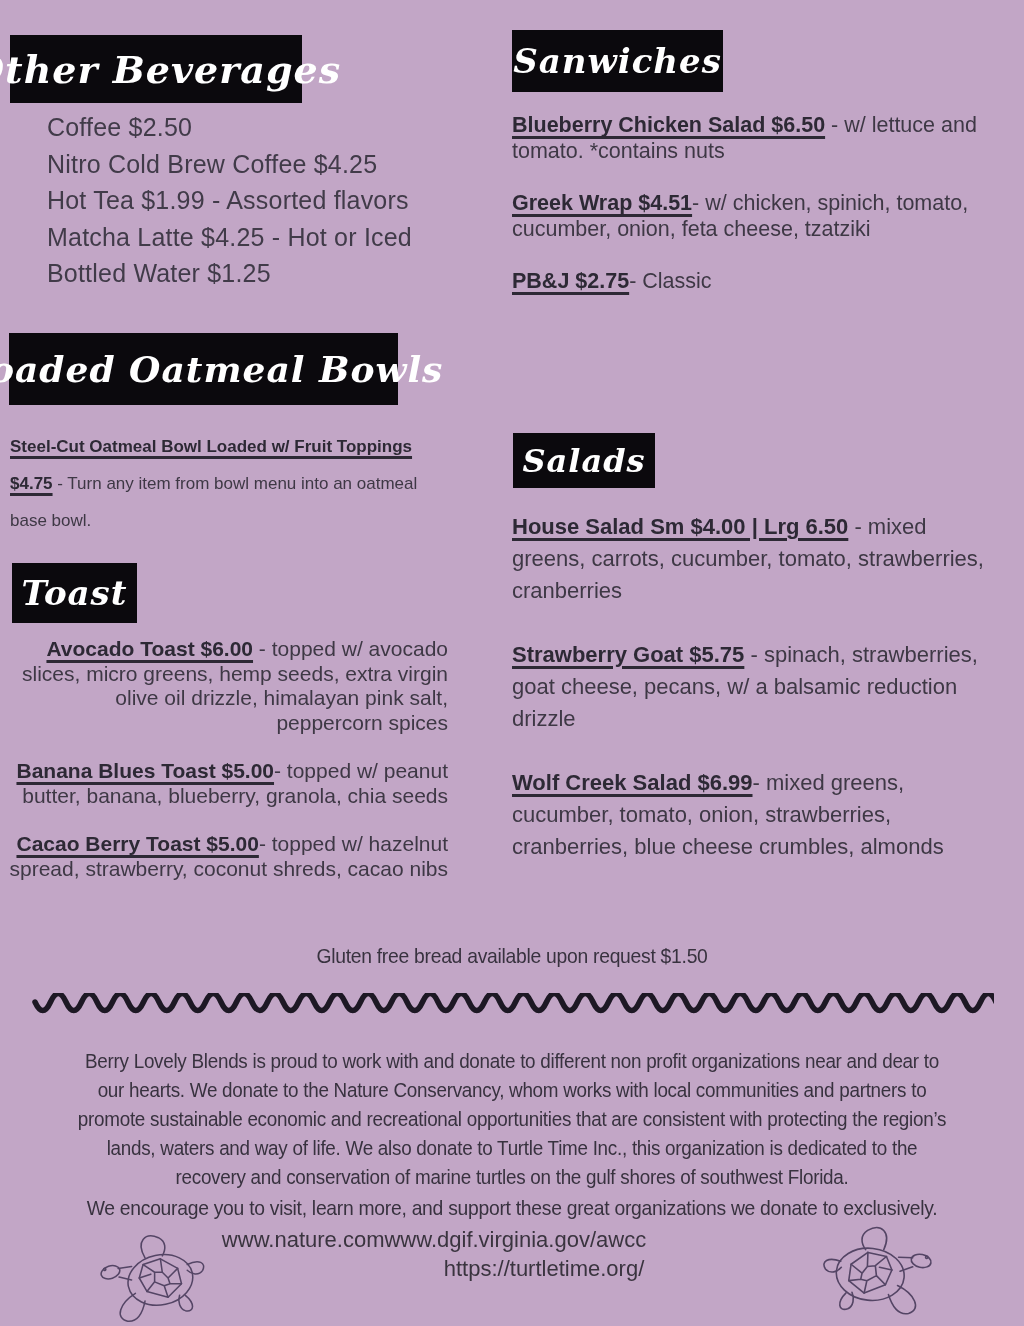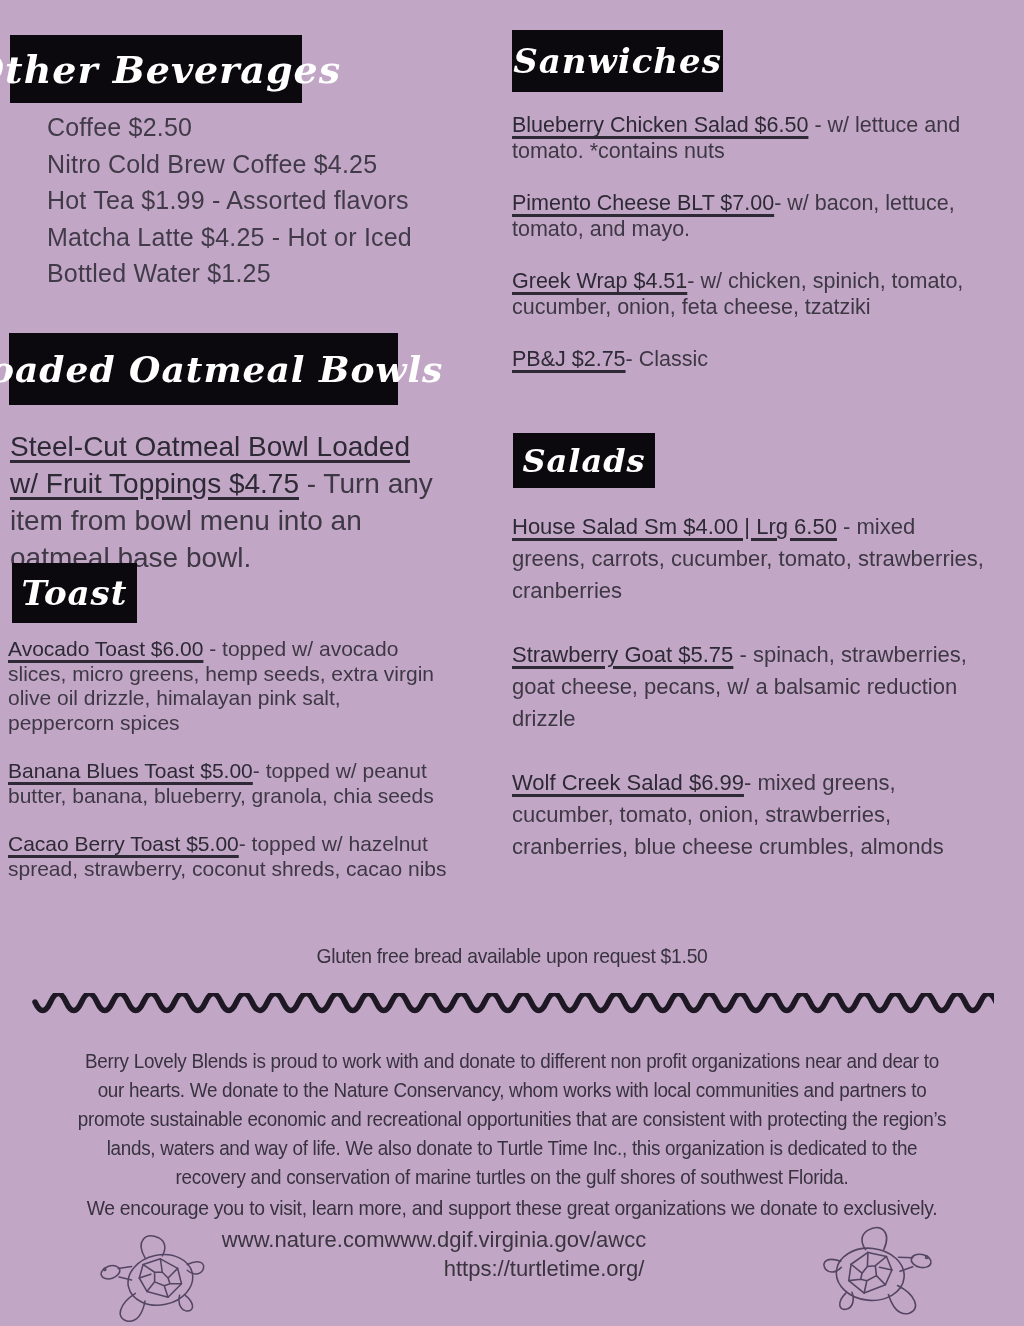--- a/index.html
+++ b/index.html
@@ -13,28 +13,28 @@
   
   .hdr{
     background:#0b090d;color:#ffffff;
     font-family:"DejaVu Serif",serif;font-style:italic;font-weight:bold;
     display:flex;align-items:center;justify-content:center;
     letter-spacing:1px;white-space:nowrap;
   }
   
   .item{margin:0;}
   .item-name{
-    font-weight:normal;color:#2d2935;
+    font-weight:bold;color:#2d2935;
     text-decoration:underline;text-decoration-thickness:2.5px;text-underline-offset:4px;
   }
   .bev-line{white-space:nowrap;}
   #bev-list{font-size:25px;line-height:36.5px;color:#413b49;letter-spacing:.2px;}
-  #oatmeal-item{font-size:28px;line-height:37px;width:432px;}
+  #oatmeal-item{font-size:17px;line-height:37px;width:432px;}
   #toast-items{width:440px;font-size:21px;line-height:24.5px;}
-  #toast-items .item{margin-bottom:24px;}
+  #toast-items .item{margin-bottom:24px;text-align:right;}
   #sandwich-items{width:468px;font-size:21.5px;line-height:26px;}
   #sandwich-items .item{margin-bottom:26px;}
   #salad-items{width:472px;font-size:22px;line-height:32px;}
   #salad-items .item{margin-bottom:32px;}
   .center{text-align:center;}
   .condensed{letter-spacing:-.3px;transform:scaleX(.92);transform-origin:50% 0;}
   #gluten-note{left:0;top:944px;width:1024px;font-size:21px;color:#38323f;}
   #donation-para{left:32px;top:1046px;width:960px;font-size:20.5px;line-height:29px;color:#38323f;}
   #encourage-line{left:0;top:1196px;width:1024px;font-size:21px;color:#38323f;}
   #links-line{left:0;top:1227px;width:868px;font-size:22px;color:#3a343f;}
@@ -73,23 +73,20 @@
   <p class="item">
     <span class="item-name">Cacao Berry Toast $5.00</span><span>- topped w/ hazelnut spread, strawberry, coconut shreds, cacao nibs</span>
   </p>
 </div>
 
 <div class="hdr abs" style="left:512px;top:30px;width:211px;height:62px;font-size:34px;">Sanwiches</div>
 
 <div id="sandwich-items" class="abs" style="left:512px;top:112px;">
   <p class="item">
     <span class="item-name">Blueberry Chicken Salad $6.50</span><span> -  w/ lettuce and tomato. *contains nuts</span>
-  </p>
-  <p class="item">
-    <span class="item-name">Pimento Cheese BLT $7.00</span><span>- w/ bacon, lettuce, tomato, and mayo.</span>
   </p>
   <p class="item">
     <span class="item-name">Greek Wrap $4.51</span><span>- w/ chicken, spinich, tomato, cucumber, onion, feta cheese, tzatziki</span>
   </p>
   <p class="item">
     <span class="item-name">PB&amp;J $2.75</span><span>- Classic</span>
   </p>
 </div>
 
 <div class="hdr abs" style="left:513px;top:433px;width:142px;height:55px;font-size:32px;">Salads</div>

